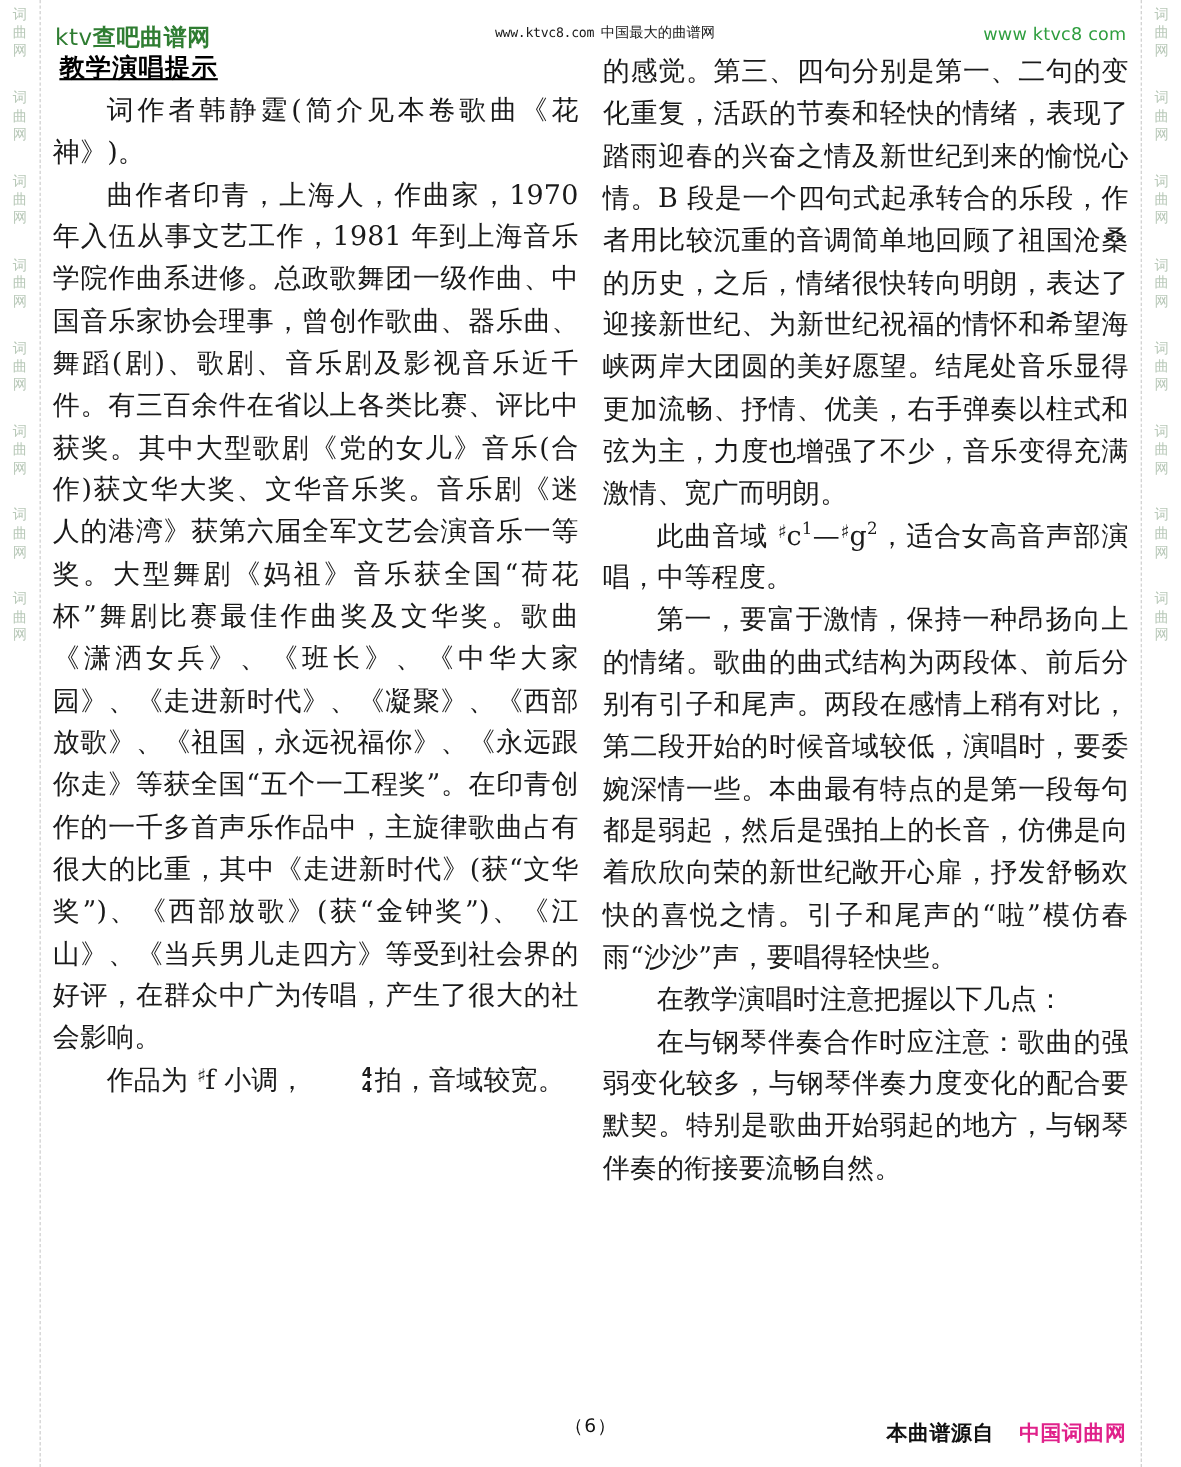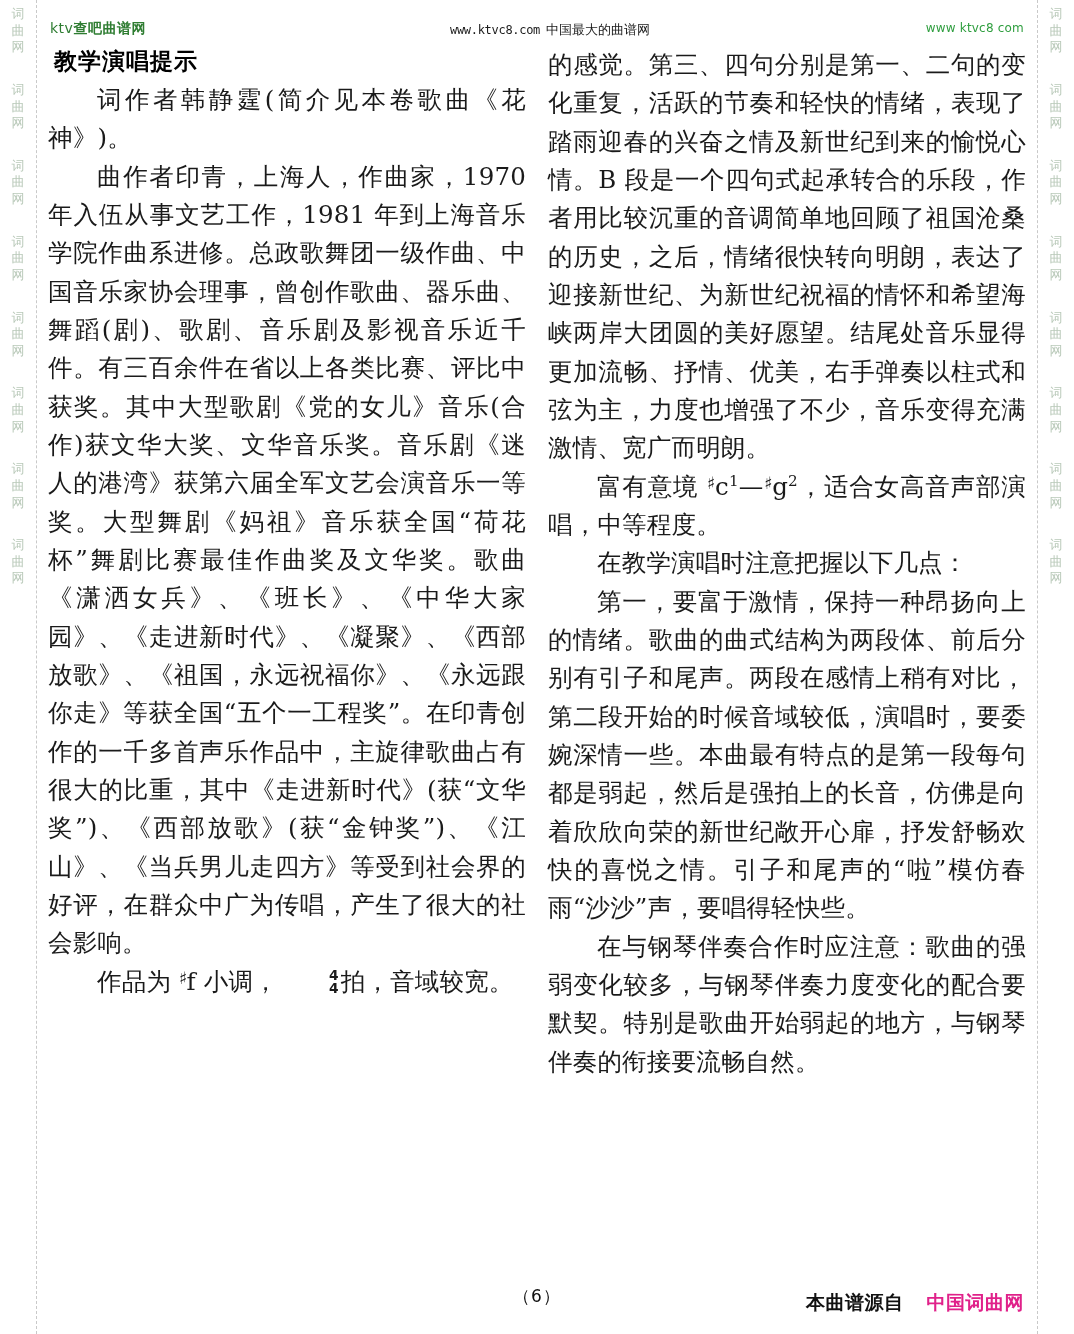--- a/index.html
+++ b/index.html
@@ -66,21 +66,21 @@
     position: absolute;
     top: 18px;
     left: 44px;
     right: 44px;
     height: 26px;
   }
   .brand-logo {
     position: absolute;
     left: 6px;
     top: 2px;
-    font-size: 14px;
+    font-size: 21px;
     font-family: "DejaVu Sans", "Liberation Sans", sans-serif;
     letter-spacing: 0.5px;
     white-space: nowrap;
   }
   .brand-logo .lat { color: #2f7d32; font-weight: 400; }
   .brand-logo .cjk { color: #2f7d32; font-weight: 700; }
 
   .header-center {
     position: absolute;
     left: 406px;
@@ -94,21 +94,21 @@
     font-family: "DejaVu Sans Mono", "Liberation Mono", monospace;
     font-size: 12px;
     letter-spacing: -0.3px;
   }
   .header-center .tag { font-size: 13px; margin-left: 6px; margin-top: 13px; }
 
   .header-right {
     position: absolute;
     right: 6px;
     top: 3px;
-    font-size: 12px;
+    font-size: 16px;
     color: #2f9e3f;
     font-family: "DejaVu Sans", "Liberation Sans", sans-serif;
     white-space: nowrap;
     letter-spacing: 0.2px;
   }
 
   
   .columns {
     position: absolute;
     top: 46px;
@@ -123,20 +123,21 @@
     position: relative;
   }
 
   .section-title {
     font-size: 23px;
     font-weight: 700;
     font-family: "DejaVu Sans", "Liberation Sans", sans-serif;
     letter-spacing: 1px;
     margin: 0 0 4px 6px;
     color: #000;
+    text-decoration: underline;
   }
 
   p.body-text {
     margin: 0;
     font-size: 24.5px;
     line-height: 1.565;
     text-align: justify;
     text-justify: inter-character;
     text-indent: 2em;
     letter-spacing: 0.2px;
@@ -308,25 +309,25 @@
       <p class="body-text">
         <span>作品为 </span><span class="sharp">♯</span><span class="note">f</span><span> 小调，</span><span class="frac"><span class="num">4</span><span class="den">4</span></span><span>拍，音域较宽。</span>
       </p>
 
     </div>
 
     <div class="col">
       <p class="body-text no-indent">的感觉。第三、四句分别是第一、二句的变化重复，活跃的节奏和轻快的情绪，表现了踏雨迎春的兴奋之情及新世纪到来的愉悦心情。B 段是一个四句式起承转合的乐段，作者用比较沉重的音调简单地回顾了祖国沧桑的历史，之后，情绪很快转向明朗，表达了迎接新世纪、为新世纪祝福的情怀和希望海峡两岸大团圆的美好愿望。结尾处音乐显得更加流畅、抒情、优美，右手弹奏以柱式和弦为主，力度也增强了不少，音乐变得充满激情、宽广而明朗。</p>
 
       <p class="body-text">
-        <span>富有意境 </span><span class="sharp">♯</span><span class="note"><span>c</span><sup>1</sup></span><span>—</span><span class="sharp">♯</span><span class="note"><span>g</span><sup>2</sup></span><span>，适合女高音声部演唱，中等程度。</span>
+        <span>此曲音域 </span><span class="sharp">♯</span><span class="note"><span>c</span><sup>1</sup></span><span>—</span><span class="sharp">♯</span><span class="note"><span>g</span><sup>2</sup></span><span>，适合女高音声部演唱，中等程度。</span>
       </p>
 
+      <p class="body-text">第一，要富于激情，保持一种昂扬向上的情绪。歌曲的曲式结构为两段体、前后分别有引子和尾声。两段在感情上稍有对比，第二段开始的时候音域较低，演唱时，要委婉深情一些。本曲最有特点的是第一段每句都是弱起，然后是强拍上的长音，仿佛是向着欣欣向荣的新世纪敞开心扉，抒发舒畅欢快的喜悦之情。引子和尾声的“啦”模仿春雨“沙沙”声，要唱得轻快些。</p>
       <p class="body-text">在教学演唱时注意把握以下几点：</p>
-      <p class="body-text">第一，要富于激情，保持一种昂扬向上的情绪。歌曲的曲式结构为两段体、前后分别有引子和尾声。两段在感情上稍有对比，第二段开始的时候音域较低，演唱时，要委婉深情一些。本曲最有特点的是第一段每句都是弱起，然后是强拍上的长音，仿佛是向着欣欣向荣的新世纪敞开心扉，抒发舒畅欢快的喜悦之情。引子和尾声的“啦”模仿春雨“沙沙”声，要唱得轻快些。</p>
       <p class="body-text">在与钢琴伴奏合作时应注意：歌曲的强弱变化较多，与钢琴伴奏力度变化的配合要默契。特别是歌曲开始弱起的地方，与钢琴伴奏的衔接要流畅自然。</p>
 
       <div class="source-line">
         <span class="lead">本曲谱源自</span><span class="site">中国词曲网</span>
       </div>
     </div>
 
   </div>
 
   <div class="page-number">（6）</div>

